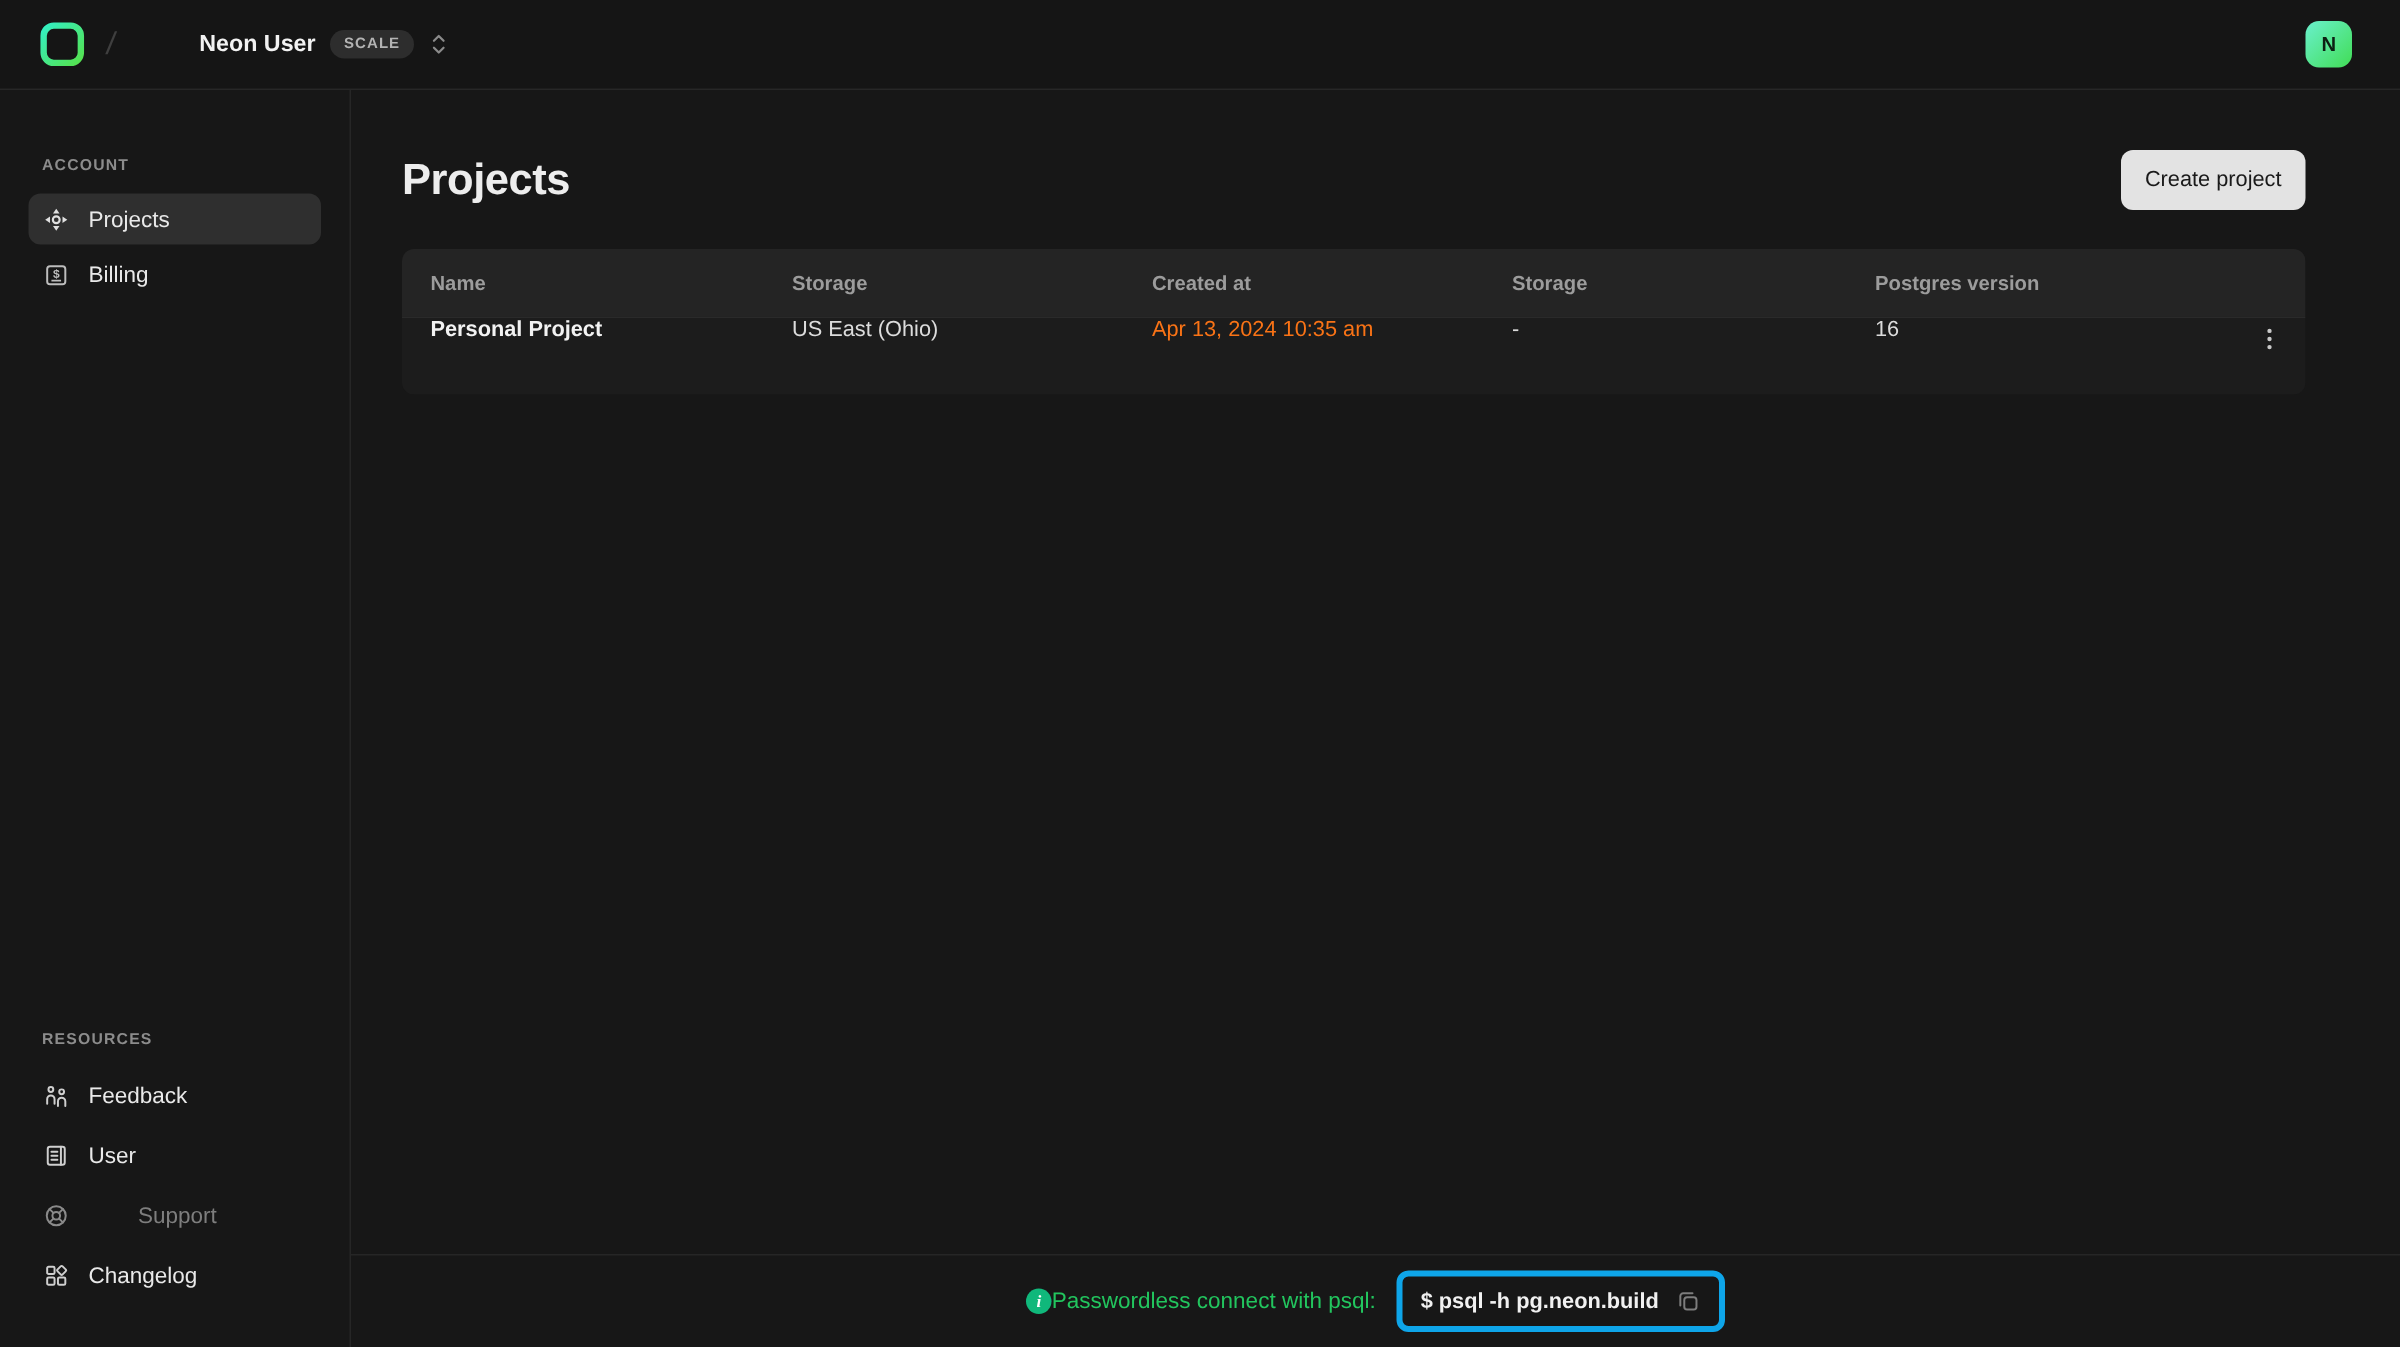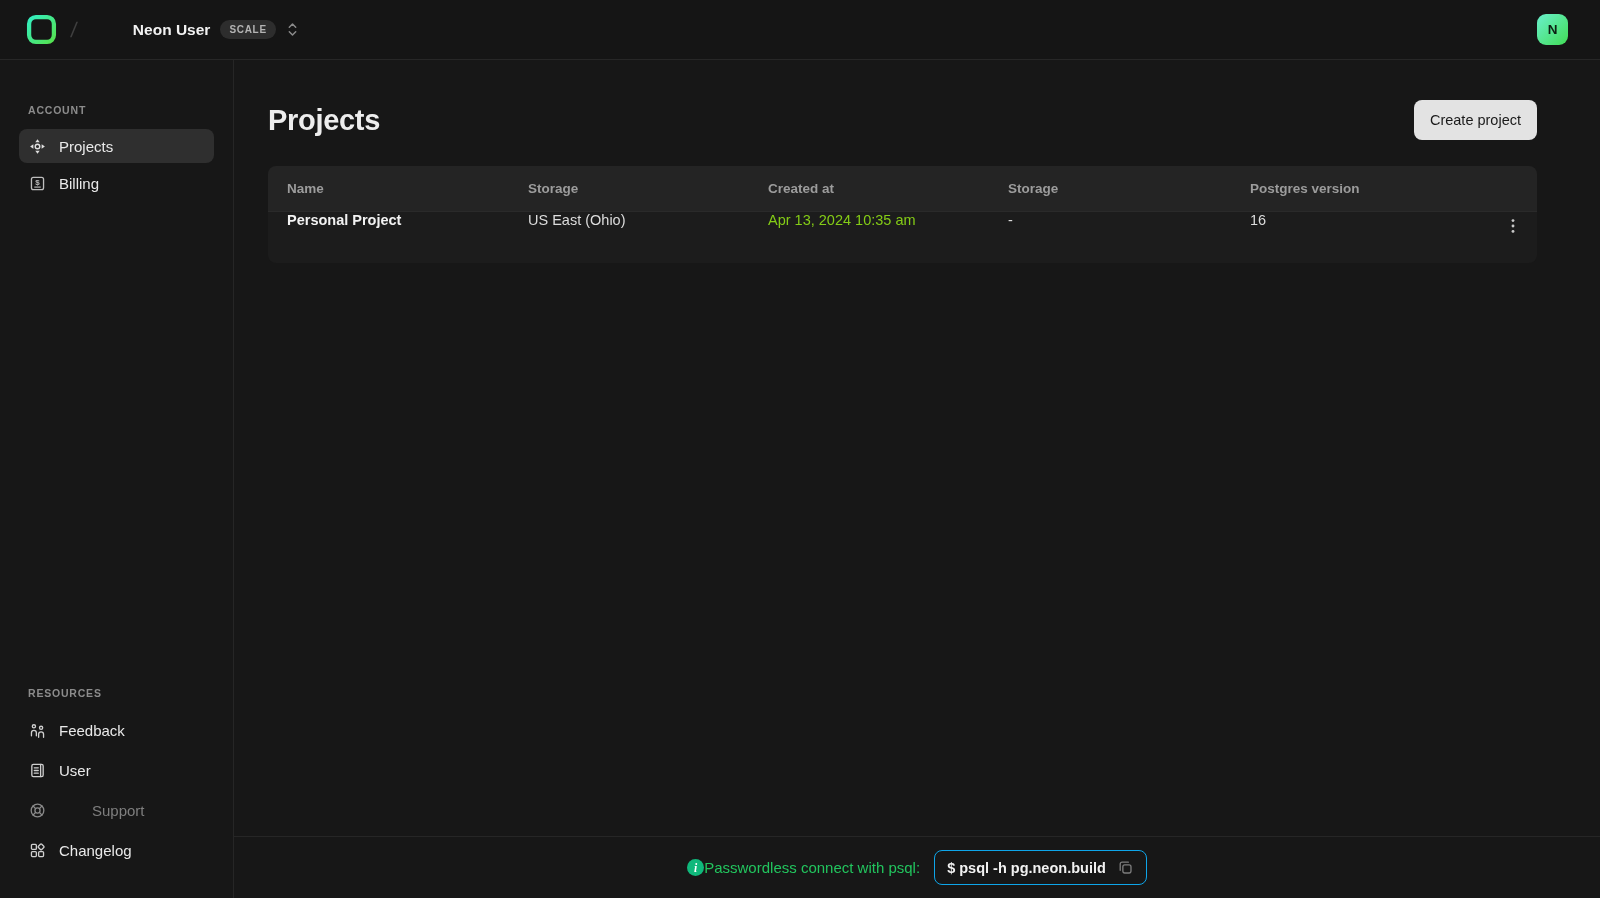--- a/index.html
+++ b/index.html
@@ -36,28 +36,28 @@
   .create-btn { background:#e3e3e3; color:#1a1a1a; border:none; border-radius:8px; padding:12px 16px; font-size:14.5px; font-weight:500; font-family:"Liberation Sans",sans-serif; cursor:pointer; }
 
   .projects-table { margin-top:26px; border-radius:8px; overflow:hidden; }
   .thead { display:flex; align-items:center; background:#242424; height:45px; color:#9c9c9c; font-size:13.5px; font-weight:700; }
   .trow { display:flex; align-items:flex-start; background:#1c1c1c; height:52px; border-top:1px solid #2a2a2a; font-size:14.5px; color:#dcdcdc; cursor:pointer; }
   .cell { padding-left:19px; flex-shrink:0; }
   .c-name { width:241px; } .c-region { width:240px; } .c-created { width:240px; } .c-storage { width:242px; }
   .c-version { flex:1; }
   .c-actions { width:48px; display:flex; justify-content:center; padding:0; }
   .cell-name { font-weight:700; color:#f2f2f2; }
-  .cell-created { color:#84cc16; }
+  .cell-created { color:#f97316; }
   .kebab-btn { background:none; border:none; display:flex; padding:6px; cursor:pointer; }
 
   
   .footer { height:62px; border-top:1px solid #262626; display:flex; align-items:center; justify-content:center; }
   .info-dot { width:17px; height:17px; border-radius:50%; background:#10b87b; color:#fff; font-size:11.5px; font-weight:700; display:flex; align-items:center; justify-content:center; font-family:"Liberation Serif",serif; font-style:italic; flex-shrink:0; }
   .footer-text { color:#22c55e; font-size:15px; }
-  .cmd-box { display:flex; align-items:center; margin-left:14px; border:1px solid #0ea5e9; border-radius:8px; padding:8px 12px; gap:11px; }
+  .cmd-box { display:flex; align-items:center; margin-left:14px; border:4px solid #0ea5e9; border-radius:8px; padding:8px 12px; gap:11px; }
   .cmd-text { color:#f1f1f1; font-size:14.5px; font-weight:600; }
   .copy-btn { background:none; border:none; display:flex; cursor:pointer; padding:0; }
 
   svg { display:block; }
 </style>
 </head>
 <body>
 
 <div class="topbar">
   <div class="logo-btn">

